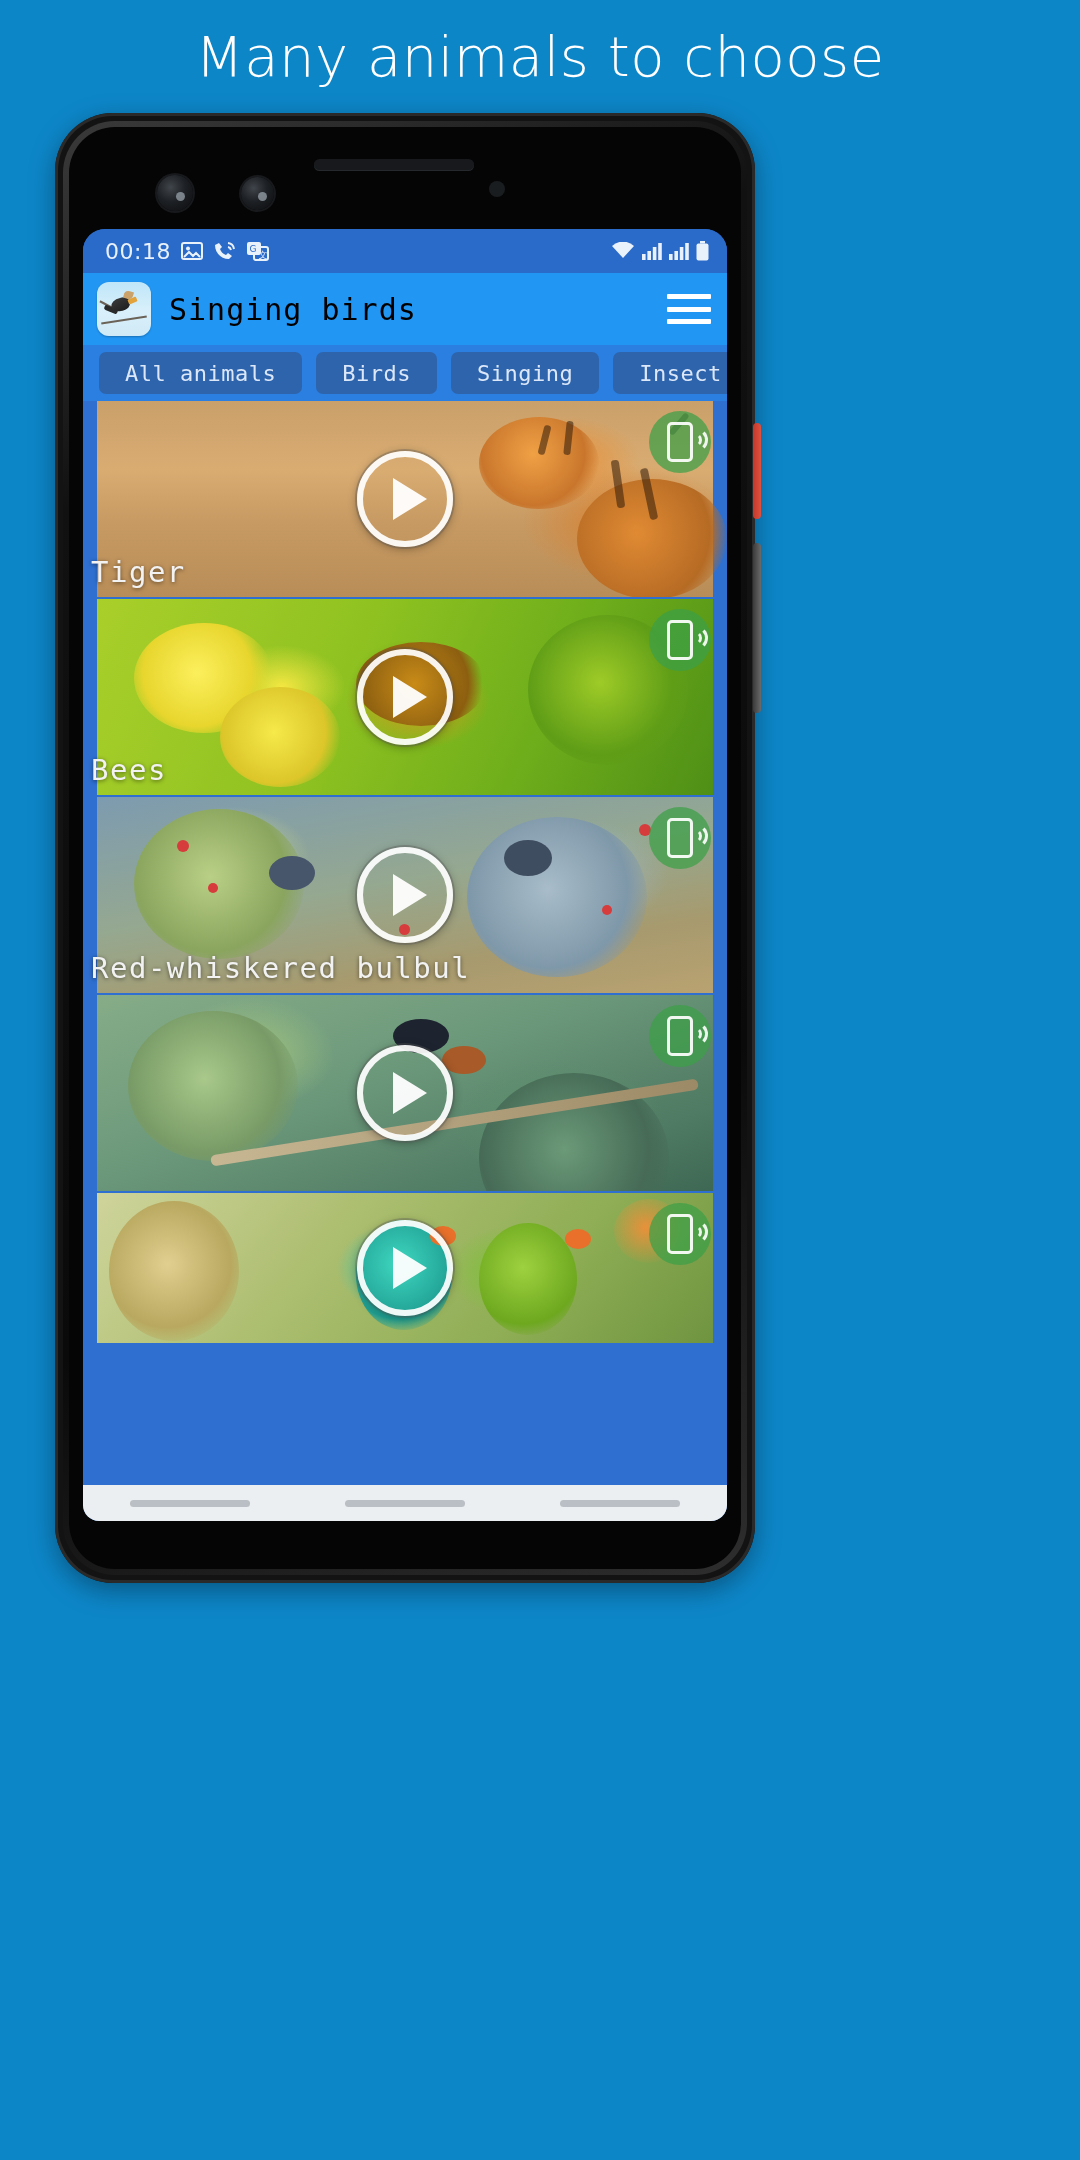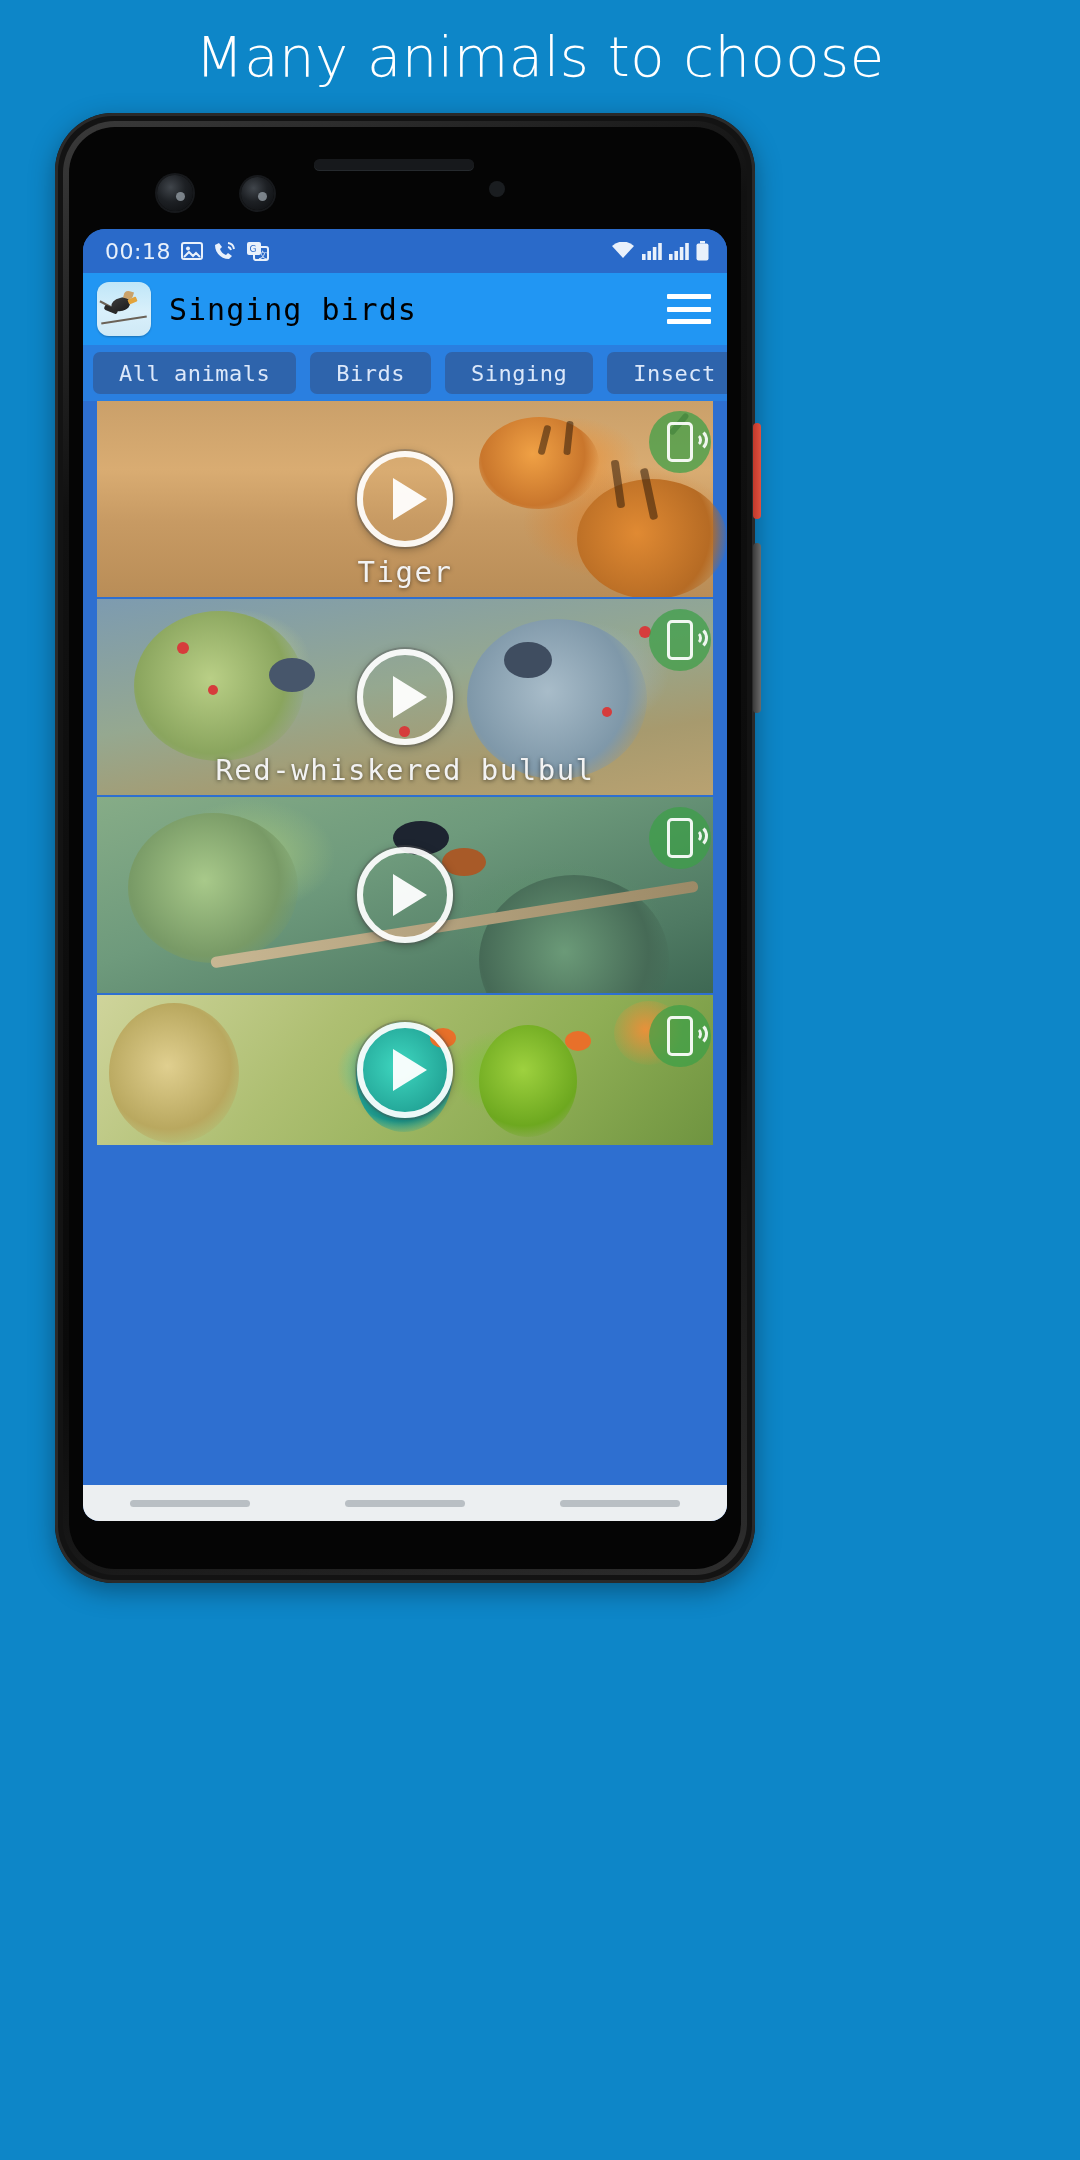--- a/index.html
+++ b/index.html
@@ -160,21 +160,21 @@
     display:flex; flex-direction:column; justify-content:space-between;
     padding:2px 0;
   }
   .hamburger span{ display:block; height:5px; background:#ffffff; border-radius:1px; }
 
   
   .tabs{
     height:56px; width:100%;
     background:#2a7fe0;
     display:flex; align-items:center;
-    gap:14px; padding:0 10px;
+    gap:14px; padding:0 16px;
     overflow:hidden;
   }
   .tab{
     height:42px;
     background:#2e64ac;
     border-radius:7px;
     display:flex; align-items:center; justify-content:center;
     color:#dce8fa;
     font-size:22px;
     letter-spacing:.5px;
@@ -200,26 +200,27 @@
     margin-bottom:2px;
   }
   .card .photo{
     position:absolute; inset:0;
     background-size:cover;
   }
   .card.inset .photo{ left:14px; right:14px; }
   .card .label{
     position:absolute;
     left:0; right:0; bottom:8px;
-    text-align:center;
+    text-align:left;
     color:#f2f2f2;
     font-size:29px;
     letter-spacing:1.5px;
     text-shadow:0 1px 4px rgba(0,0,0,.55);
     font-family:"DejaVu Sans Mono", monospace;
+    padding-left:8px;
   }
   .play{
     position:absolute;
     left:50%; top:50%;
     transform:translate(-50%,-50%);
     width:96px; height:96px; border-radius:50%;
     border:6px solid rgba(255,255,255,.92);
     box-shadow:0 0 0 2px rgba(90,90,90,.35), 0 2px 10px rgba(0,0,0,.35);
     display:flex; align-items:center; justify-content:center;
   }
@@ -424,20 +425,38 @@
                 <div class="wave w1"></div>
                 <div class="wave w2"></div>
               </div>
           </div>
           <div class="play">
               <div class="tri"></div>
             </div>
           <div class="label">Tiger</div>
         </div>
 
+        <div class="card inset">
+          <div class="photo ph-bee">
+            <div class="blob" style="left:6%;top:12%;width:140px;height:110px;background:radial-gradient(circle at 45% 45%,#fbef5c 0%,#e8d62e 55%,rgba(232,214,46,0) 75%);"></div>
+            <div class="blob" style="left:20%;top:45%;width:120px;height:100px;background:radial-gradient(circle at 45% 45%,#f6e94a 0%,#dcc62a 60%,rgba(220,198,42,0) 78%);"></div>
+            <div class="blob" style="left:42%;top:22%;width:130px;height:84px;background:radial-gradient(circle at 45% 50%,#c98b18 0%,#8c5f10 65%,rgba(140,95,16,0) 82%);"></div>
+            <div class="blob" style="left:70%;top:8%;width:160px;height:150px;background:radial-gradient(circle at 45% 45%,#9ecb27 0%,#5f9d17 60%,rgba(95,157,23,0) 80%);"></div>
+          </div>
+          <div class="ringtone">
+            <div class="phoneicon">
+                <div class="wave w1"></div>
+                <div class="wave w2"></div>
+              </div>
+          </div>
+          <div class="play">
+              <div class="tri"></div>
+            </div>
+          <div class="label">Bees</div>
+        </div>
 
         <div class="card inset">
           <div class="photo ph-bulbul">
             <div class="blob" style="left:6%;top:6%;width:170px;height:150px;background:radial-gradient(circle at 45% 45%,#b9cf86 0%,#8aa55e 60%,rgba(138,165,94,0) 80%);"></div>
             <div class="blob" style="left:60%;top:10%;width:180px;height:160px;background:radial-gradient(circle at 45% 45%,#a8bcc9 0%,#7f98a9 60%,rgba(127,152,169,0) 80%);"></div>
             <div class="blob" style="left:28%;top:30%;width:46px;height:34px;background:#47566b;"></div>
             <div class="blob" style="left:66%;top:22%;width:48px;height:36px;background:#3f4d60;"></div>
             <div class="blob" style="left:13%;top:22%;width:12px;height:12px;background:#d63c3c;"></div>
             <div class="blob" style="left:18%;top:44%;width:10px;height:10px;background:#d63c3c;"></div>
             <div class="blob" style="left:49%;top:65%;width:11px;height:11px;background:#d63c3c;"></div>

